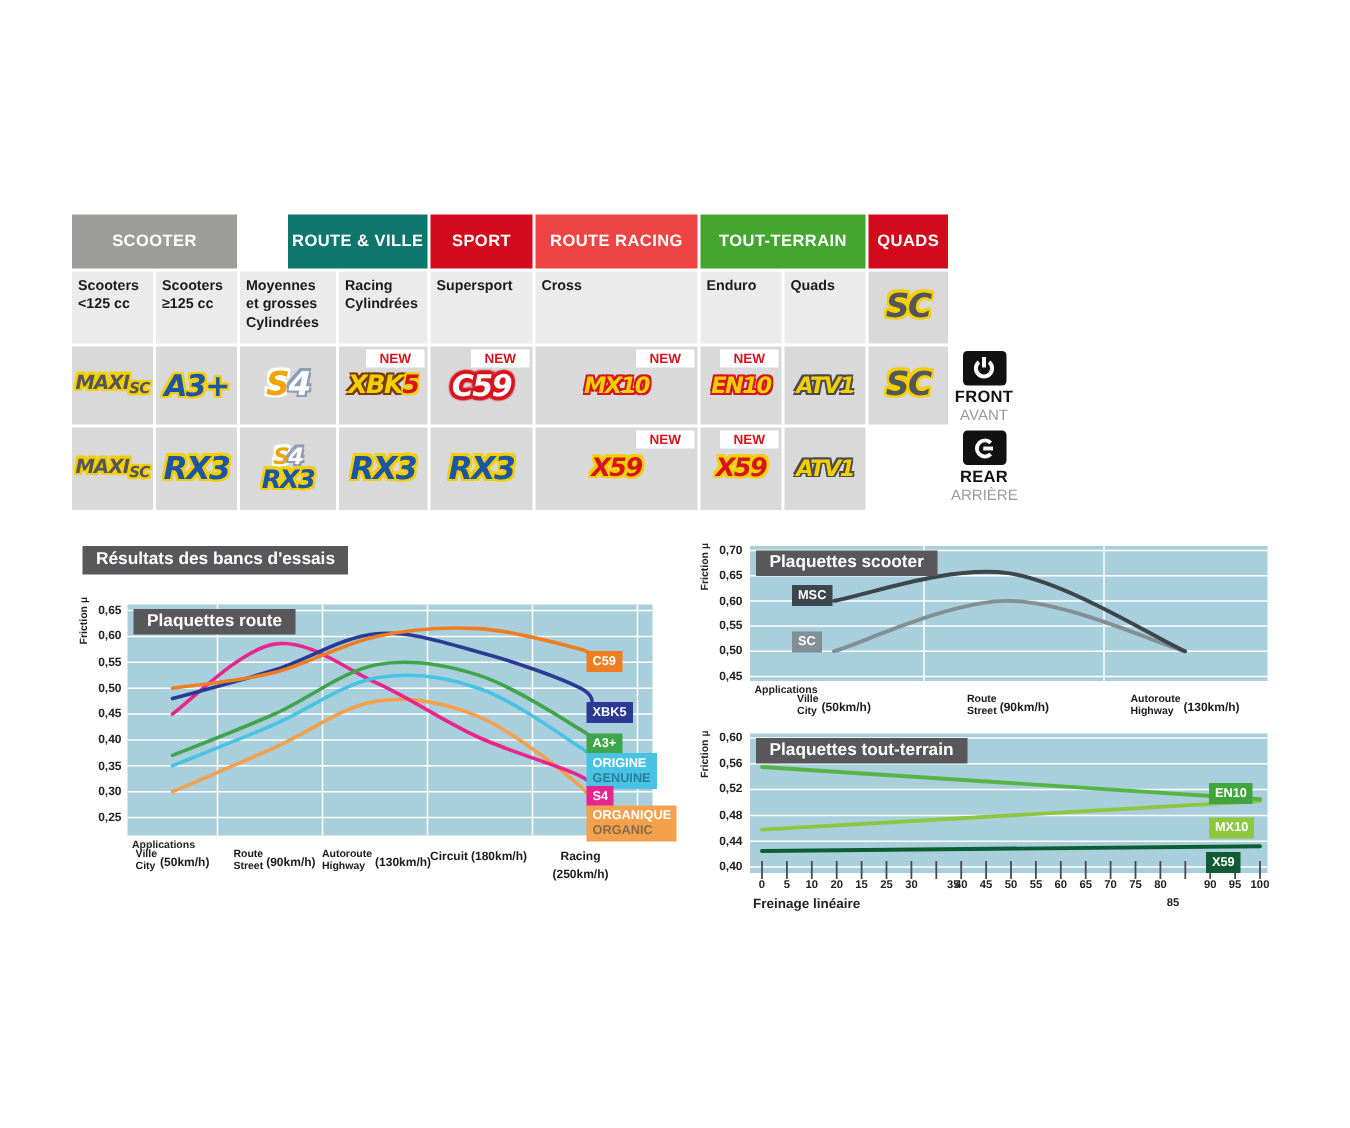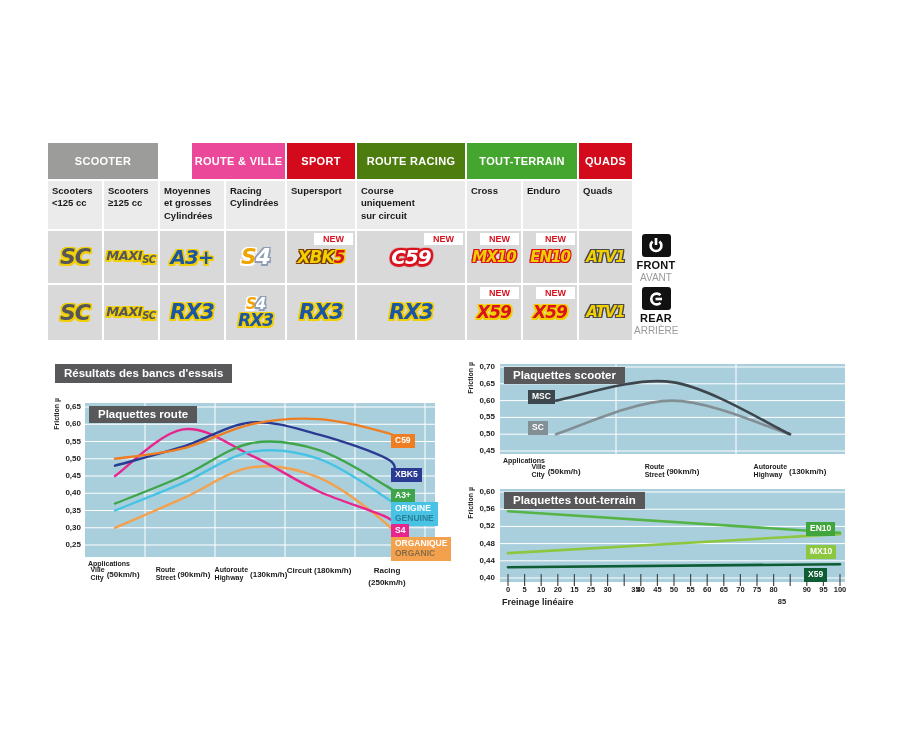--- a/index.html
+++ b/index.html
@@ -5,23 +5,23 @@
   html,body{margin:0;padding:0;background:#fff;}
   #canvas{position:relative;width:900px;height:752px;background:#fff;overflow:hidden;
           font-family:"Liberation Sans","DejaVu Sans",sans-serif;color:#1a1a1a;}
 
   
   .prod-table{position:absolute;left:48px;top:143px;display:grid;
     grid-template-columns:54px 54px 64px 59px 68px 108px 54px 54px 53px;
     grid-template-rows:36px 48px 52px 55px;gap:2px;background:#fff;}
   .hcell{color:#fff;font-weight:bold;font-size:11px;display:flex;align-items:center;justify-content:center;letter-spacing:.3px;}
   .h1{grid-column:1/3;background:#9c9c9b;}
-  .h2{grid-column:3/5;background:#ec4899;margin-left:32px;}
+  .h2{grid-column:3/5;background:#0f766e;margin-left:32px;}
   .h3{grid-column:5;background:#d20a1b;}
-  .h4{grid-column:6;background:#4d7c0f;}
+  .h4{grid-column:6;background:#ef4444;}
   .h5{grid-column:7/9;background:#44a52f;}
   .h6{grid-column:9;background:#d20a1b;}
   .sub{background:#ebebeb;font-weight:bold;font-size:9.5px;line-height:1.3;padding:4px 3px 0 4px;white-space:pre-line;color:#1a1a1a;}
   .pcell{background:#d9d9d9;position:relative;display:flex;align-items:center;justify-content:center;flex-direction:column;}
   .new{position:absolute;top:2px;right:2px;background:#fff;color:#d8131f;font-weight:bold;font-size:9px;padding:0 9px;line-height:12px;}
 
   
   .logo{font-family:"DejaVu Sans",sans-serif;font-weight:bold;font-style:italic;line-height:1;letter-spacing:-1px;
     --oc:#f2cf00;
     text-shadow:-1.5px -1.5px 0 var(--oc),1.5px -1.5px 0 var(--oc),-1.5px 1.5px 0 var(--oc),1.5px 1.5px 0 var(--oc),
@@ -93,23 +93,20 @@
     <div class="sub">Scooters
 &lt;125 cc</div>
     <div class="sub">Scooters
 ≥125 cc</div>
     <div class="sub">Moyennes
 et grosses
 Cylindrées</div>
     <div class="sub">Racing
 Cylindrées</div>
     <div class="sub">Supersport</div>
-    <div class="sub">Course
-uniquement
-sur circuit</div>
     <div class="sub">Cross</div>
     <div class="sub">Enduro</div>
     <div class="sub">Quads</div>
 
     <div class="pcell">
         <span class="logo lg-sc">SC</span>
       </div>
     <div class="pcell">
         <span class="logo lg-maxisc"><span>MAXI</span><span class="msub">SC</span></span>
       </div>

